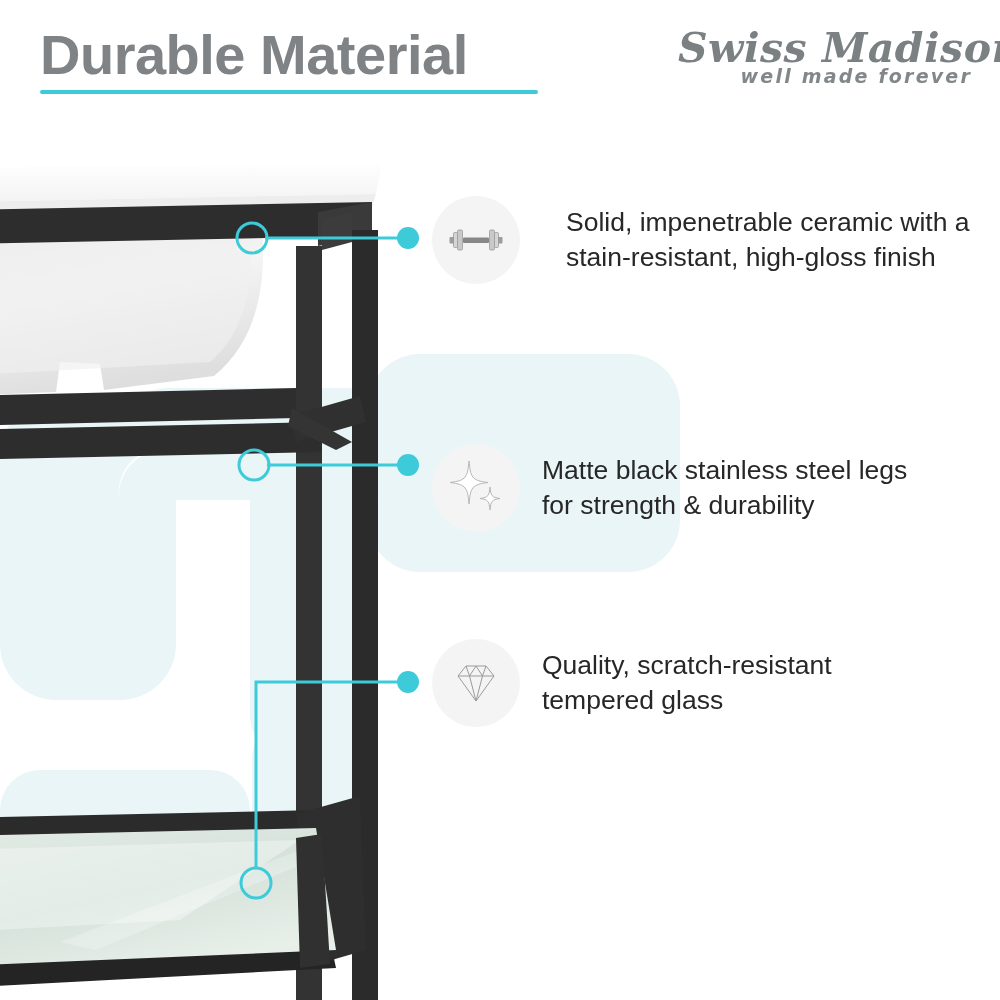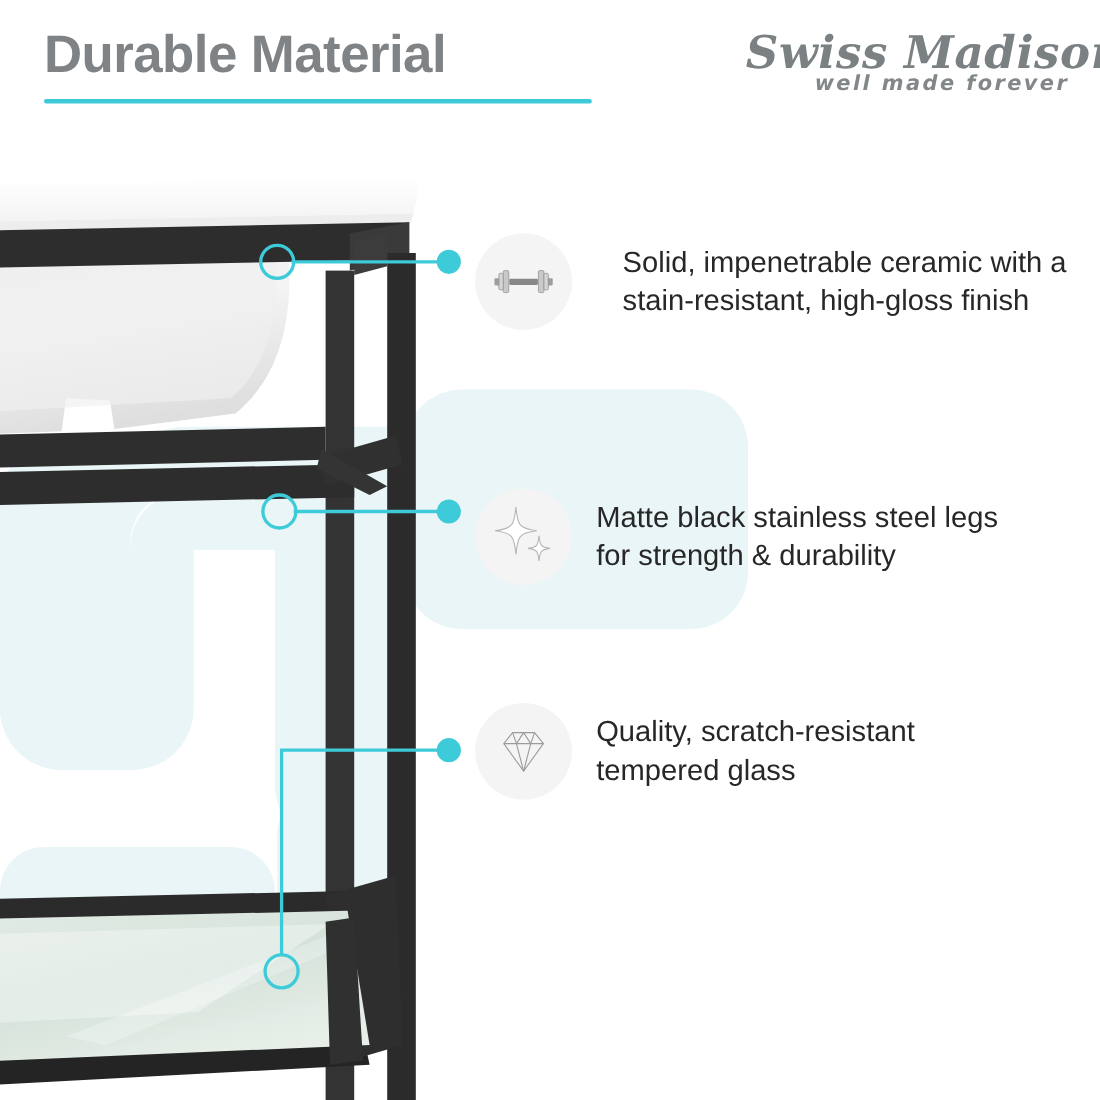--- a/index.html
+++ b/index.html
@@ -27,21 +27,21 @@
     left: 0; top: 340px;
     width: 720px; height: 560px;
     pointer-events: none;
   }
 
   
   #header-title {
     position: absolute;
     left: 40px;
     top: 22px;
-    font-size: 48px;
+    font-size: 56px;
     font-weight: bold;
     color: #7f8386;
     letter-spacing: -0.5px;
     white-space: nowrap;
   }
   #title-underline {
     position: absolute;
     left: 40px;
     top: 90px;
     width: 498px;
@@ -234,21 +234,21 @@
       <polyline points="406,682 256,682 256,868"></polyline>
       <circle cx="256" cy="883" r="15"></circle>
     </g>
     <g fill="#3ecbd9">
       <circle cx="408" cy="238" r="11"></circle>
       <circle cx="408" cy="465" r="11"></circle>
       <circle cx="408" cy="682" r="11"></circle>
     </g>
   </svg>
 
-  <div class="feature" style="left:432px; top:212px;gap:46px;">
+  <div class="feature" style="left:432px; top:196px;gap:46px;">
     <div class="feature-icon">
       <svg width="60" height="60" viewBox="0 0 60 60">
         <rect x="17" y="27.5" width="26" height="5.5" rx="1" fill="#878787"></rect>
         <rect x="11.5" y="20" width="5" height="20" rx="1.2" fill="#c9c9c9" stroke="#9a9a9a" stroke-width="0.8"></rect>
         <rect x="7.5" y="22.5" width="4" height="15" rx="1.2" fill="#d5d5d5" stroke="#9a9a9a" stroke-width="0.8"></rect>
         <rect x="3.5" y="27" width="4.5" height="6.5" rx="1" fill="#9d9d9d"></rect>
         <rect x="43.5" y="20" width="5" height="20" rx="1.2" fill="#c9c9c9" stroke="#9a9a9a" stroke-width="0.8"></rect>
         <rect x="48.5" y="22.5" width="4" height="15" rx="1.2" fill="#d5d5d5" stroke="#9a9a9a" stroke-width="0.8"></rect>
         <rect x="52" y="27" width="4.5" height="6.5" rx="1" fill="#9d9d9d"></rect>
       </svg>

